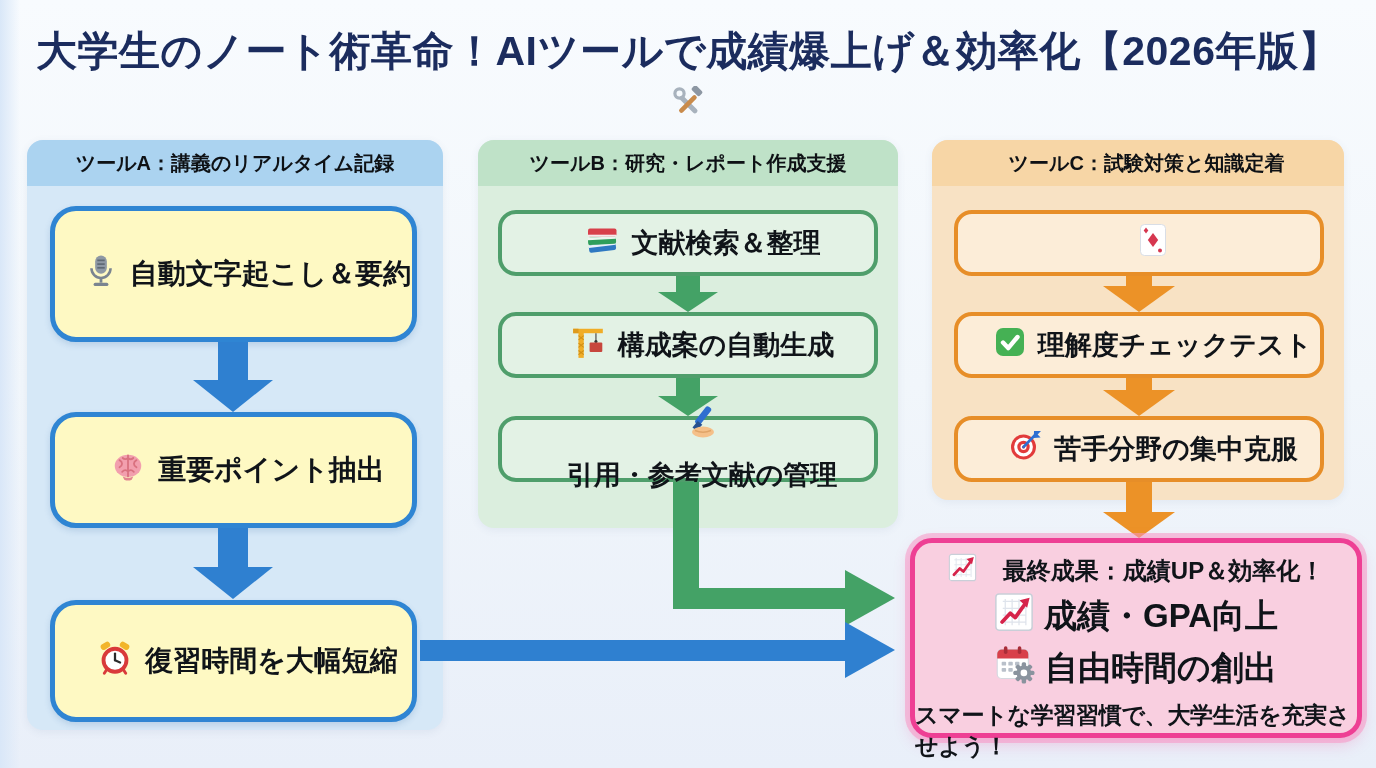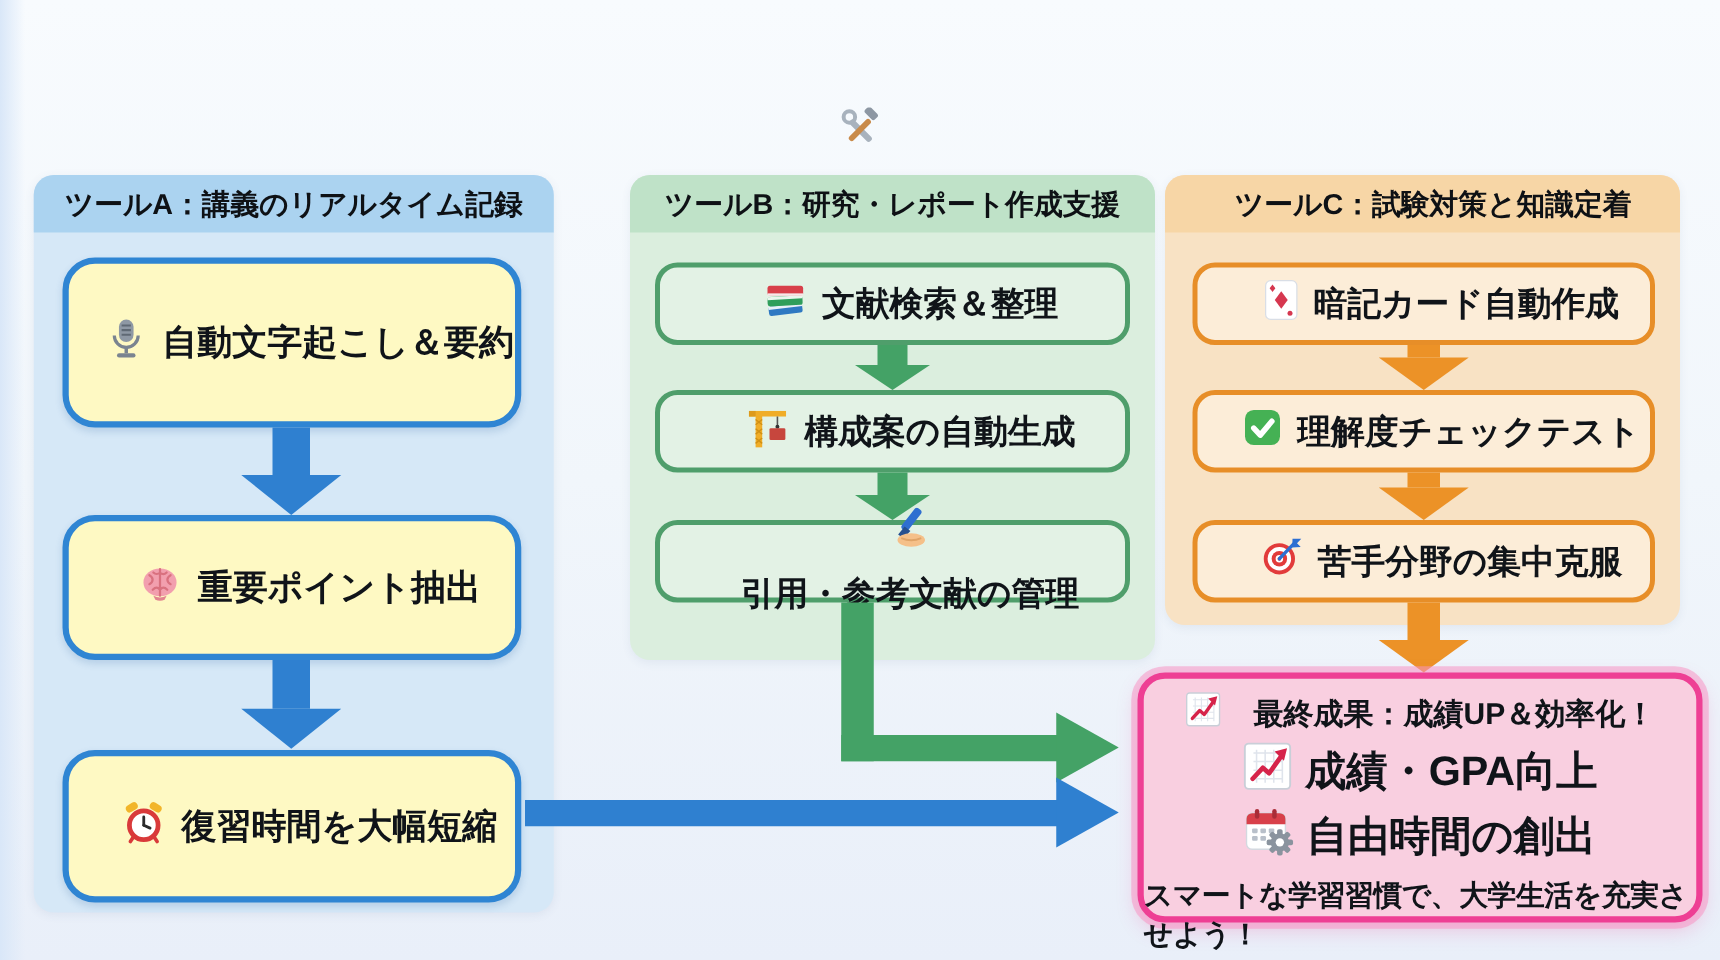--- a/index.html
+++ b/index.html
@@ -17,26 +17,26 @@
     position:absolute; left:0; top:24px; width:100%; text-align:center;
     font-size:41px; font-weight:800; color:#1b2c5e; letter-spacing:0.5px;
   }
   .subtitle{
     position:absolute; left:0; top:86px; width:100%;
     display:flex; align-items:center; justify-content:center; gap:9px;
     font-size:29px; font-weight:800; color:#0e1115;
   }
   .panel{ position:absolute; border-radius:16px; box-shadow:0 2px 8px rgba(60,90,130,.08); }
   .panel-a{ left:27px; top:140px; width:416px; height:590px; background:#d6e8f7; }
-  .panel-b{ left:504px; top:140px; width:420px; height:388px; background:#dbeede; }
+  .panel-b{ left:478px; top:140px; width:420px; height:388px; background:#dbeede; }
   .panel-c{ left:932px; top:140px; width:412px; height:360px; background:#f8e2c4; }
   .panel-header{
     position:absolute; left:0; top:0; width:100%; height:46px;
     border-radius:16px 16px 0 0; display:flex; align-items:center; justify-content:center;
-    font-size:23px; font-weight:800; color:#0e1115;
+    font-size:20px; font-weight:800; color:#0e1115;
   }
   .panel-a .panel-header{ background:#abd3f0; }
   .panel-b .panel-header{ background:#bfe2c8; }
   .panel-c .panel-header{ background:#f7d6a6;padding-left:17px; }
   .step{
     position:absolute; display:flex; align-items:center; justify-content:center; gap:12px;
     border-style:solid; font-weight:800; color:#101419;padding-left:28px;
   }
   .step .lbl{ font-weight:800; }
   .step-a{ left:23px; width:367px; background:#fef9c3; border:5px solid #2f85d3;
@@ -77,20 +77,21 @@
   .result-line1{ display:flex; align-items:center; gap:26px; font-size:24px; font-weight:800; color:#101419; }
   .result-line{ display:flex; align-items:center; gap:10px; font-size:33px; font-weight:800; color:#101419; margin-top:4px; }
   .result-footer{ font-size:23px; font-weight:800; color:#101419; margin-top:8px; letter-spacing:-0.3px; }
   .ic{ flex:none; display:inline-block; }
 </style>
 </head>
 <body>
 
 <div class="stage">
 
+  <div class="title">大学生のノート術革命！AIツールで成績爆上げ＆効率化【2026年版】</div>
   <div class="subtitle">
     <span class="ic">
       <svg width="32" height="32" viewBox="0 0 32 32">
         <circle cx="7.5" cy="7.5" r="4.6" fill="none" stroke="#a8b2bd" stroke-width="3.2"></circle>
         <rect x="14" y="7" width="5" height="23" rx="2.2" transform="rotate(-45 16.5 18.5)" fill="#a8b2bd"></rect>
         <rect x="13.6" y="6.5" width="4.6" height="23" rx="2.2" transform="rotate(45 15.9 18)" fill="#c98b4b"></rect>
         <rect x="19.5" y="1.5" width="11" height="6.4" rx="2" transform="rotate(45 25 4.7)" fill="#8d97a3"></rect>
       </svg>
     </span>
   </div>
@@ -214,21 +215,20 @@
 
     <div class="step step-c" style="top:70px;">
       <span class="ic">
         <svg width="28" height="34" viewBox="0 0 28 34">
           <rect x="1.5" y="1.5" width="25" height="31" rx="4" fill="#fff" stroke="#d9dee6" stroke-width="1"></rect>
           <path d="M14 10 l5.2 7 -5.2 7 -5.2 -7 z" fill="#d6374f"></path>
           <path d="M7 4.5 l2.3 3 -2.3 3 -2.3 -3 z" fill="#d6374f"></path>
           <circle cx="21" cy="27.5" r="2" fill="#d6374f"></circle>
         </svg>
       </span>
-      <span class="lbl">暗記カード自動作成</span>
     </div>
 
     <div class="varrow va-sm va-orange" style="left:171px; top:136px; height:36px;">
       <div class="stem"></div>
         <div class="head"></div>
     </div>
 
     <div class="step step-c" style="top:172px;">
       <span class="ic">
         <svg width="32" height="32" viewBox="0 0 32 32">

